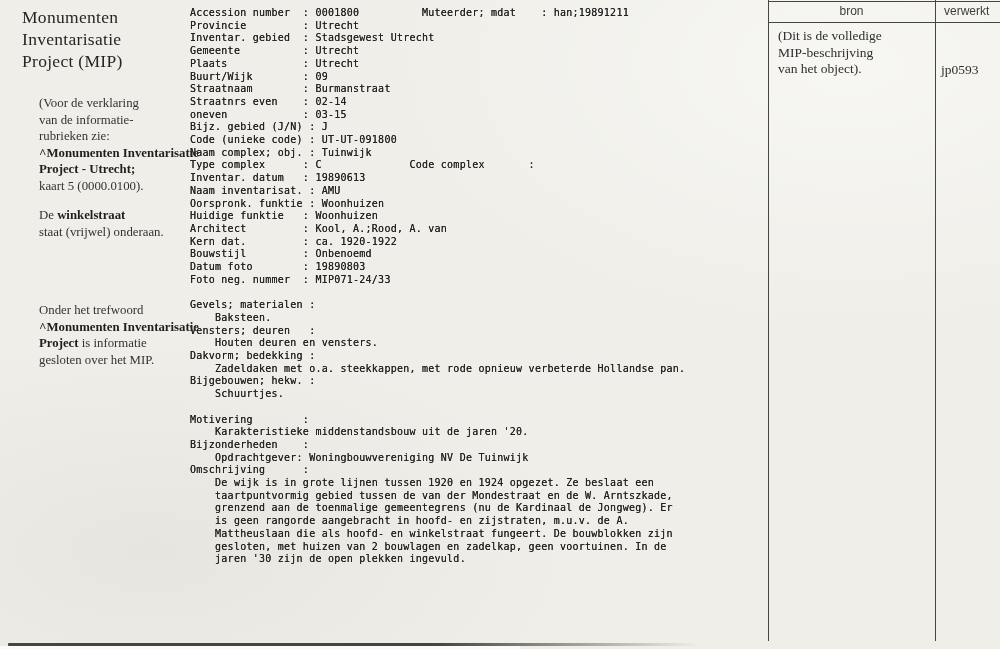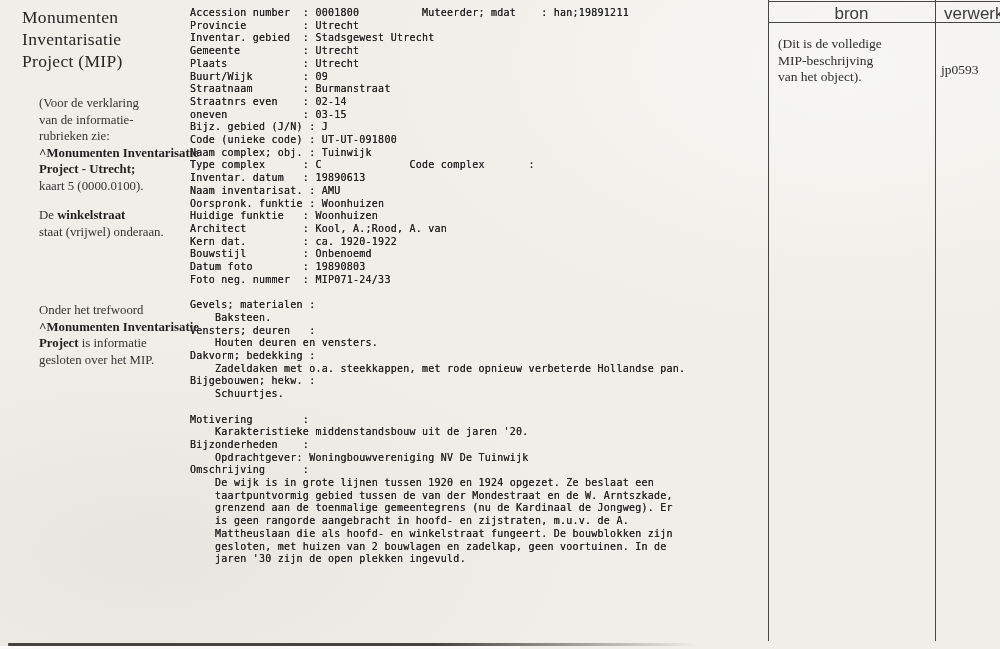--- a/index.html
+++ b/index.html
@@ -42,27 +42,27 @@
   
   .vline{position:absolute;top:0;width:1px;height:641px;background:#454542;}
   .vl-left{left:768px;}
   .vl-right{left:935px;}
   .hline{position:absolute;height:1px;background:#454542;}
   .hl-top{left:768px;top:1px;width:232px;}
   .hl-head{left:768px;top:22px;width:232px;}
   .col-head{
     position:absolute;top:4px;
     font-family:"Liberation Sans", sans-serif;
-    font-size:17px;color:#3c3c3c;
+    font-size:12px;color:#3c3c3c;
   }
   .bron-head{left:768px;width:167px;text-align:center;}
   .verwerkt-head{left:944px;}
   .bron-note{
     position:absolute;left:778px;top:28px;
-    font-size:13.5px;line-height:16.5px;color:#2e2e2e;margin-top:8px;
+    font-size:13.5px;line-height:16.5px;color:#2e2e2e;
   }
   .verwerkt-value{
     position:absolute;left:941px;top:62px;
     font-size:13.5px;color:#2e2e2e;
   }
   
   .scan-edge{
     position:absolute;left:8px;top:643px;width:690px;height:2.5px;
     background:linear-gradient(to right,#45443e 0%,#45443e 62%,rgba(69,68,62,0) 100%);
     border-radius:1px;

